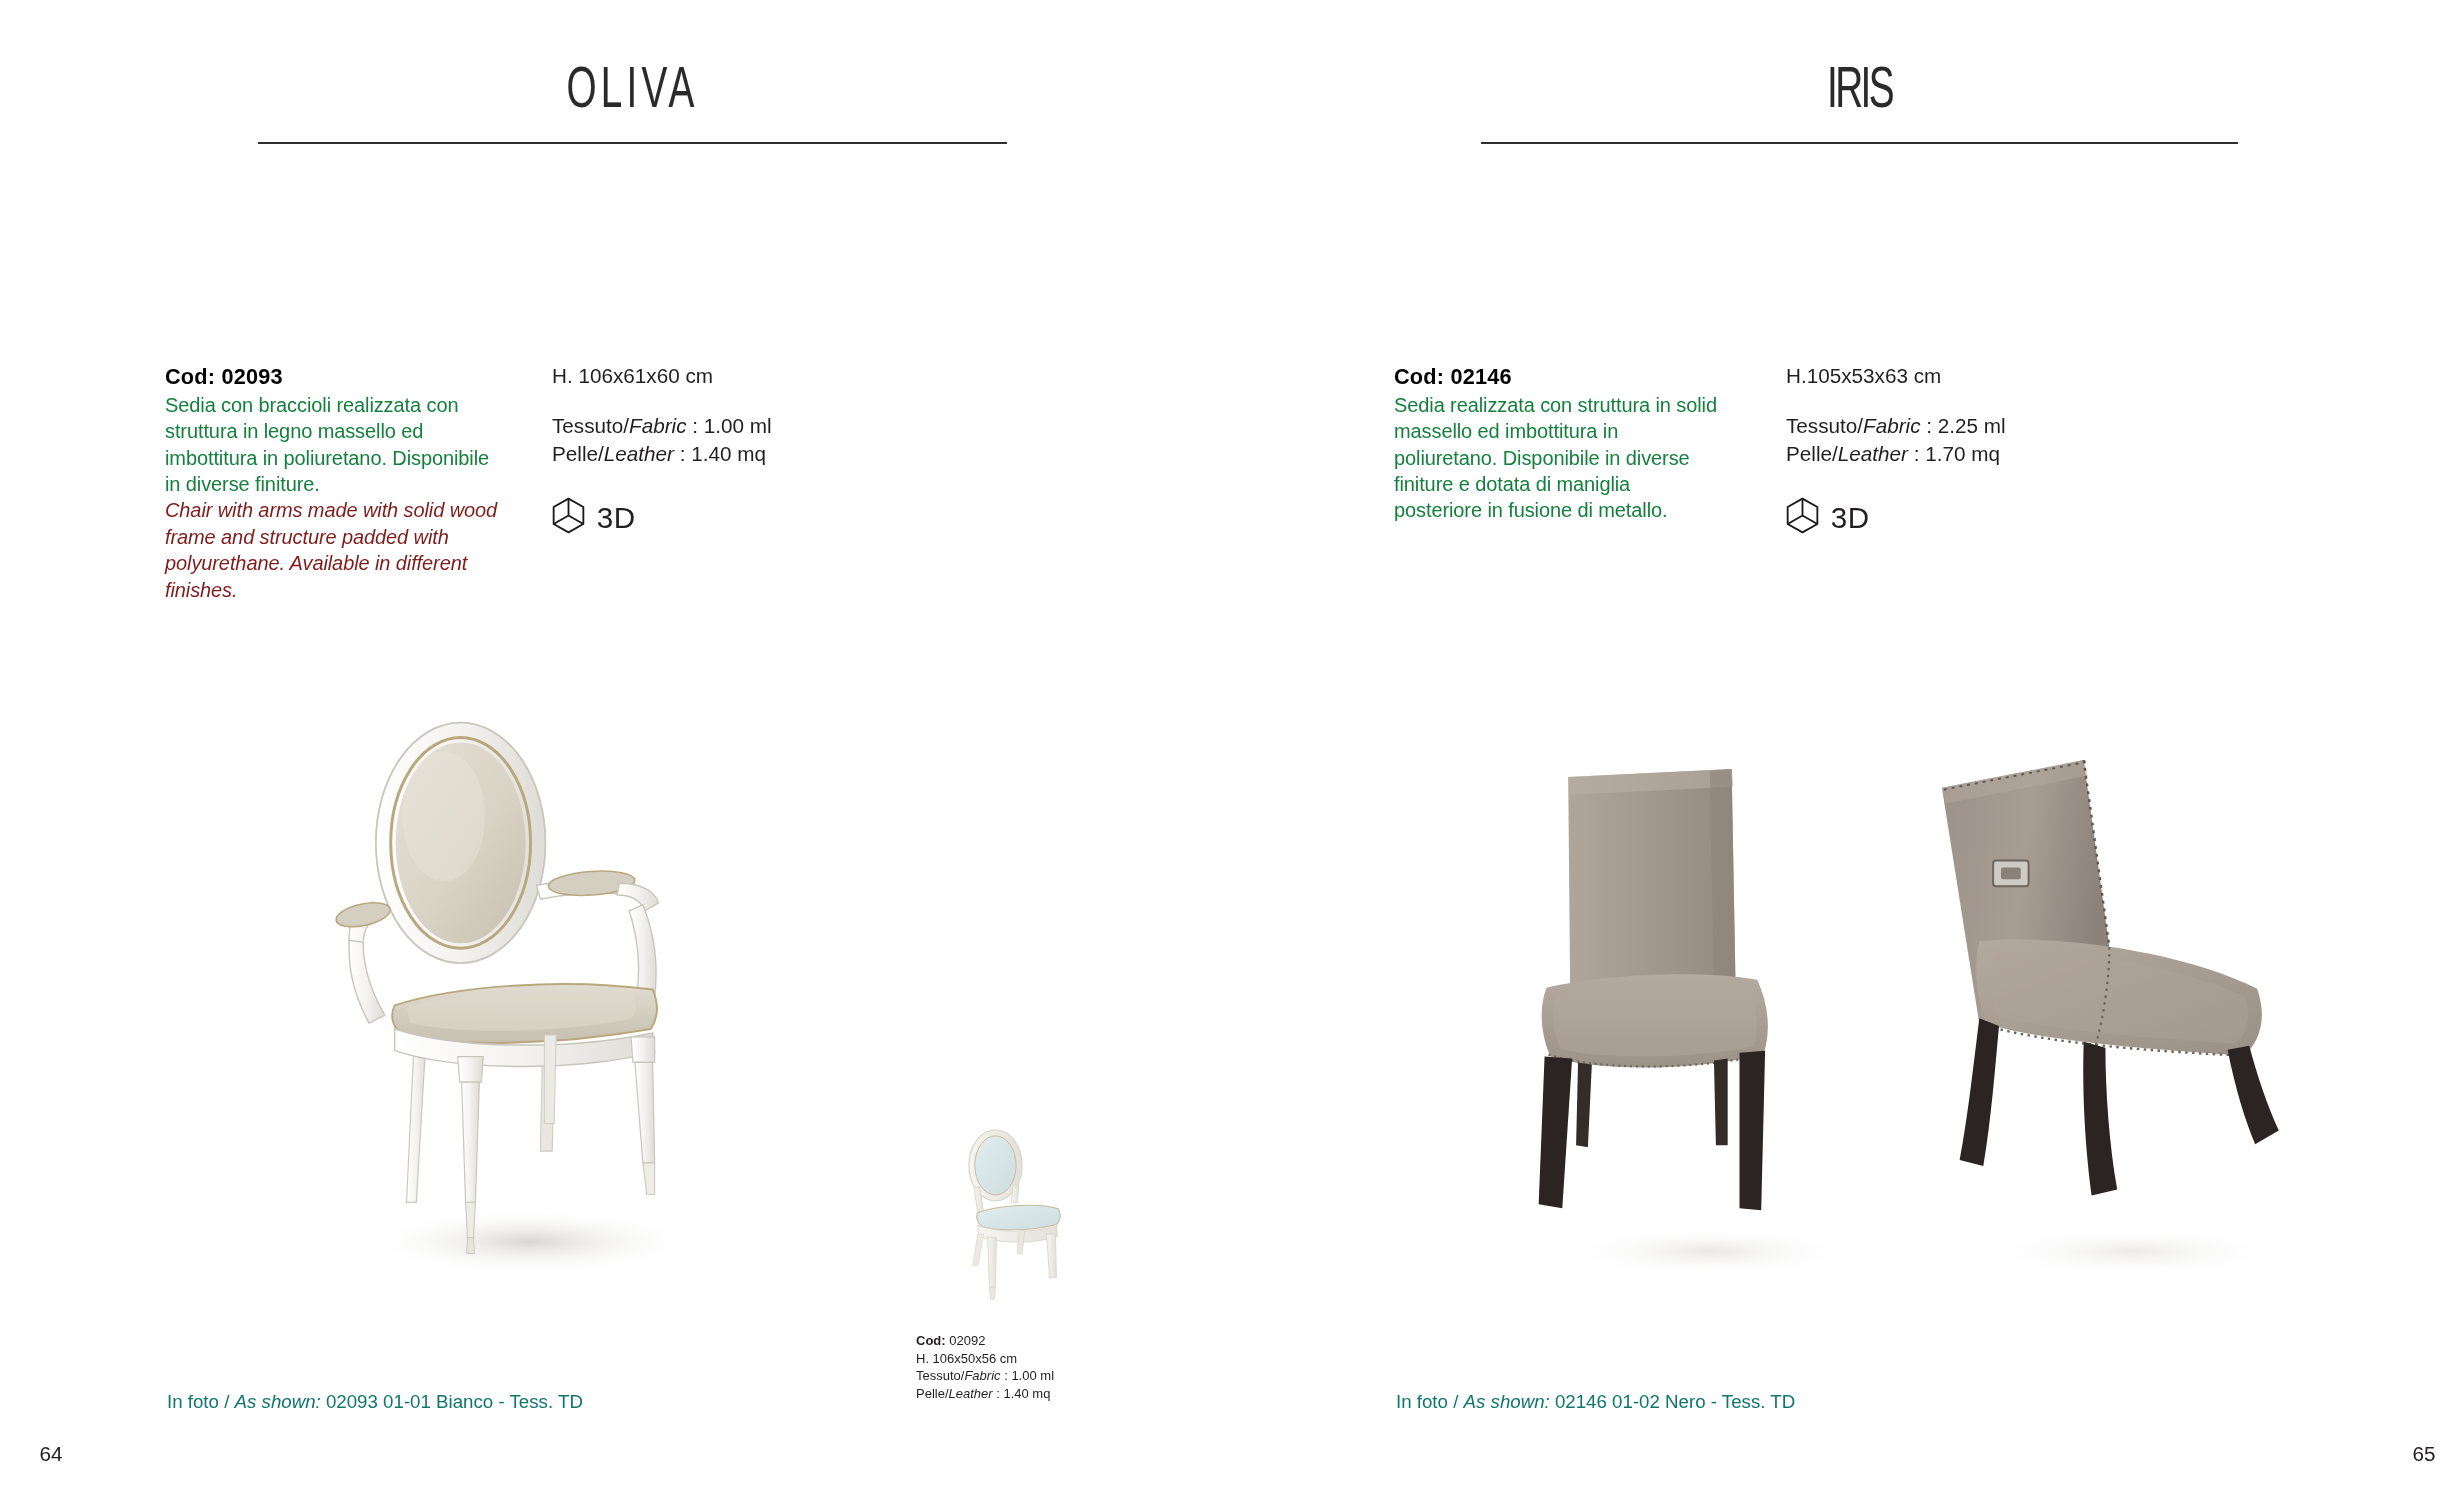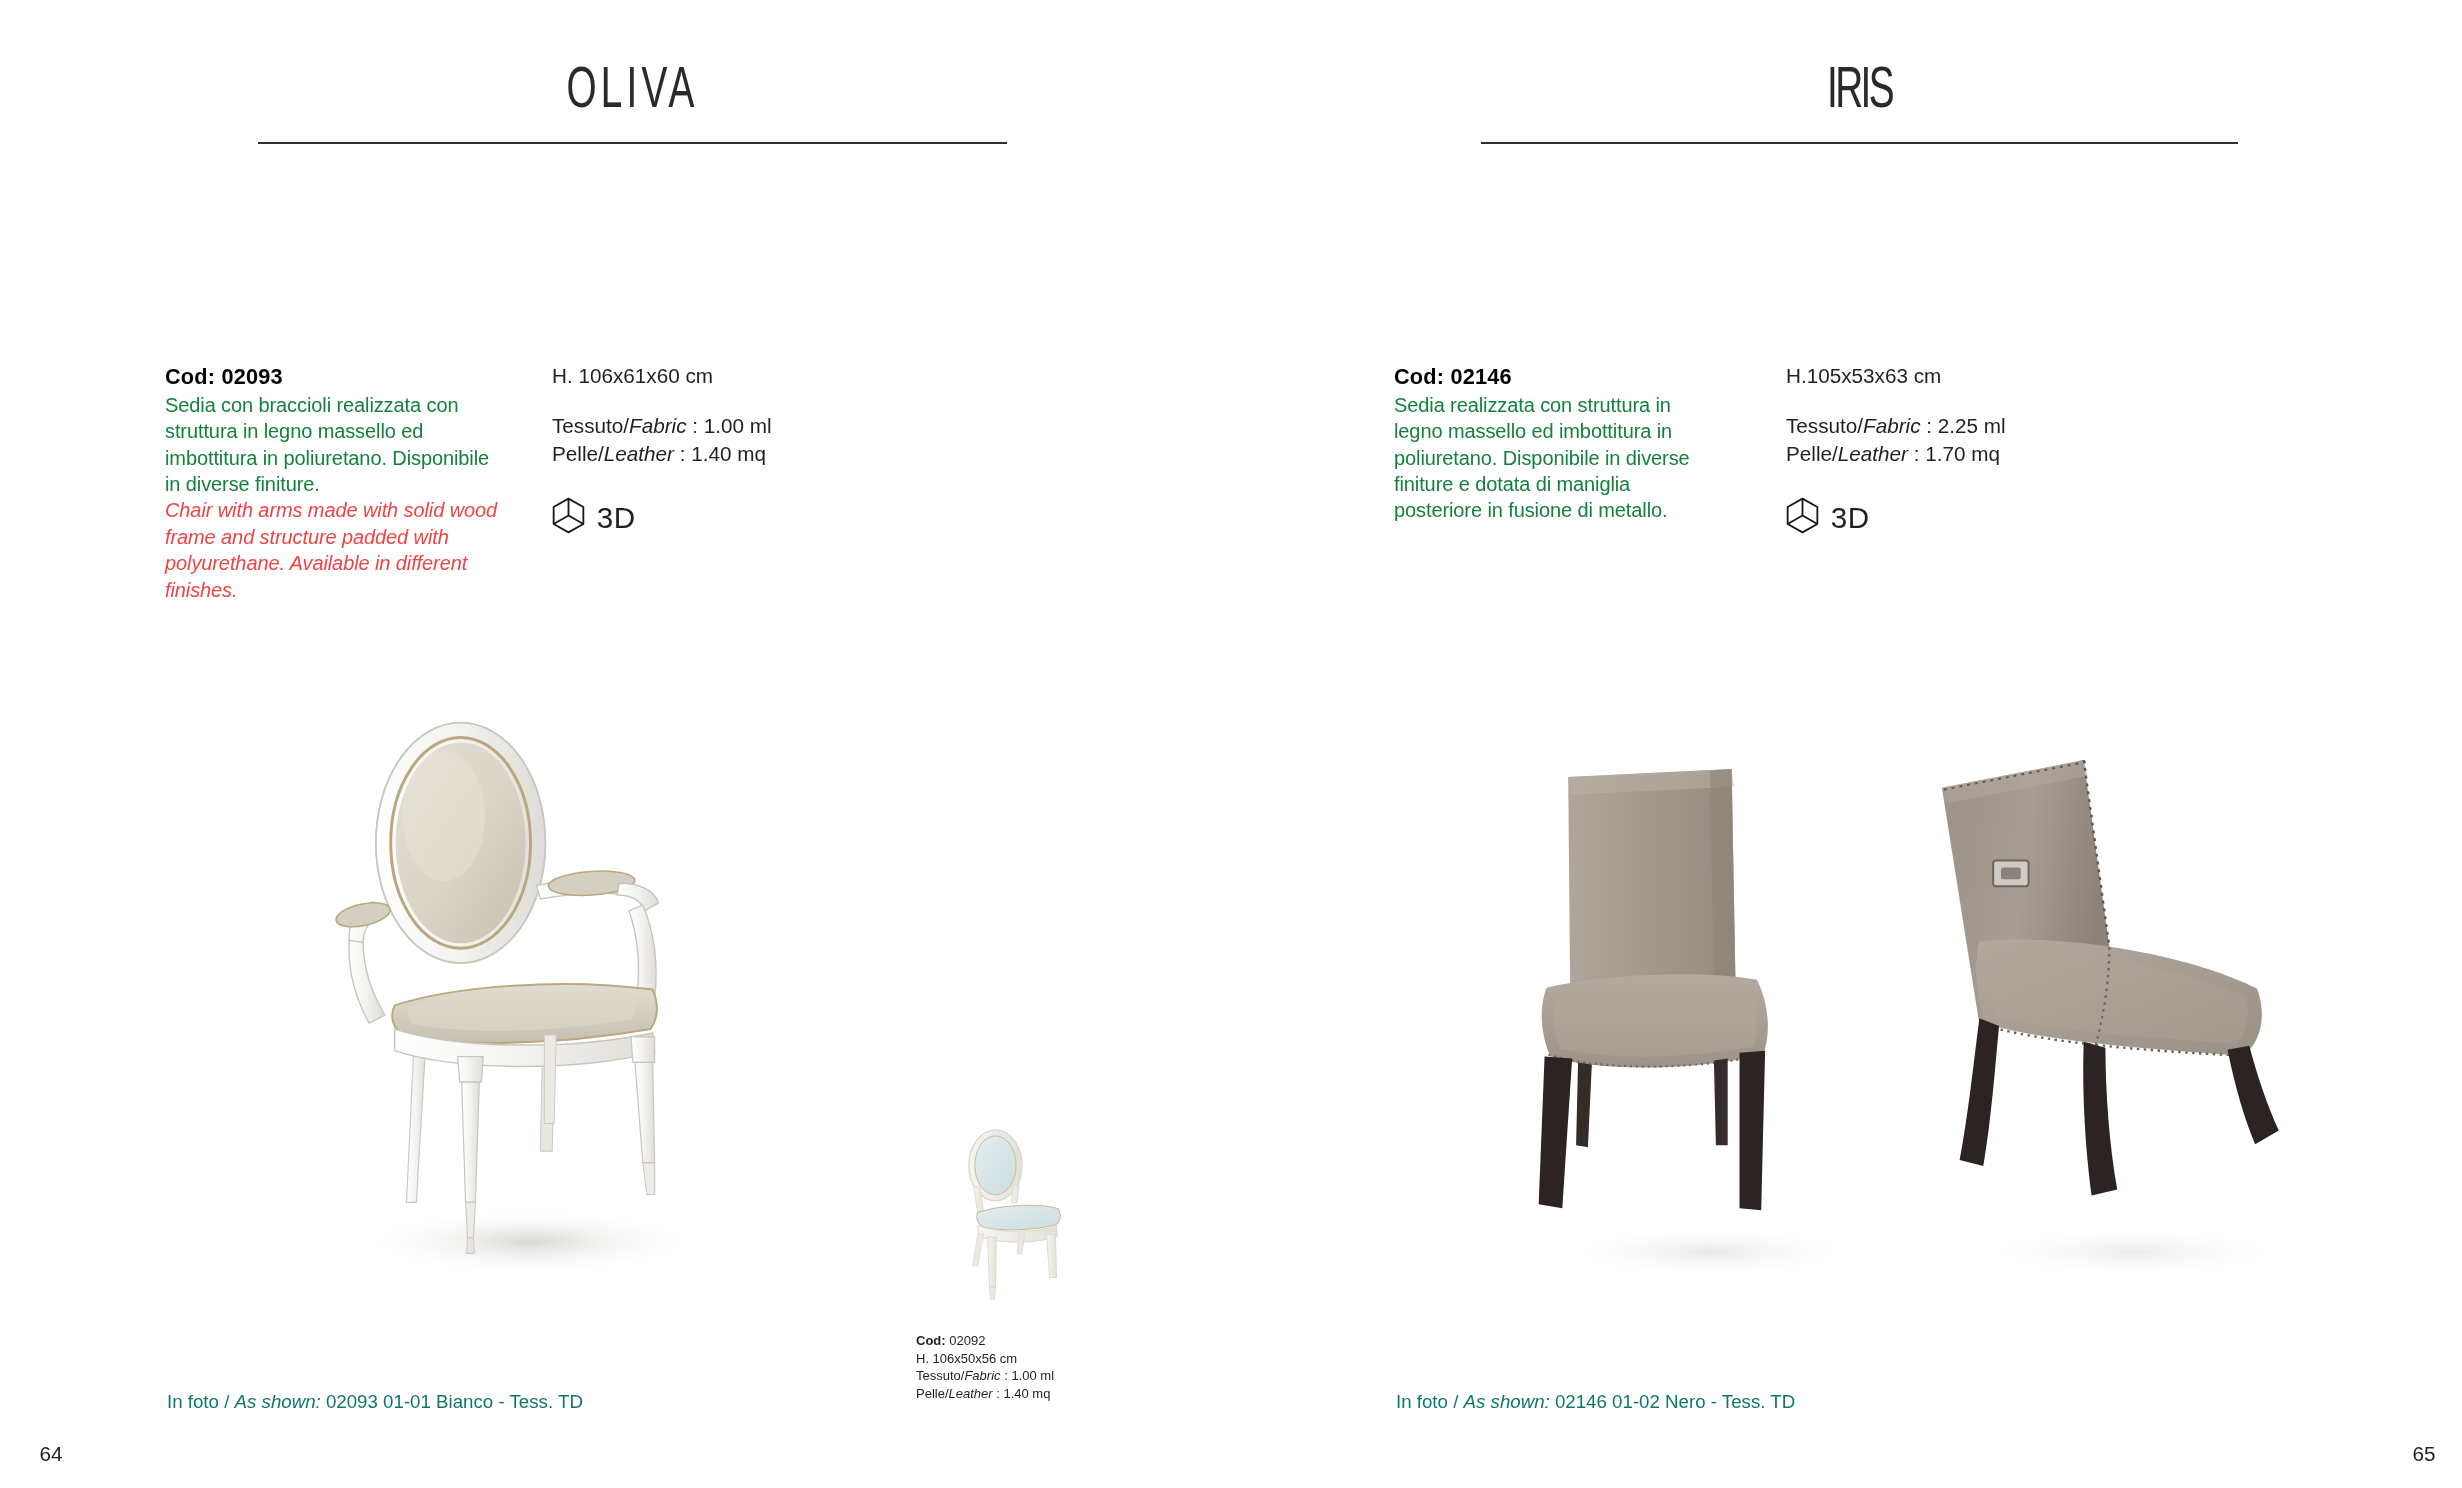--- a/index.html
+++ b/index.html
@@ -88,21 +88,21 @@
   .desc-it {
     font-size: 20px;
     line-height: 1.32;
     color: #15803d;
     margin: 0;
     letter-spacing: -0.1px;
   }
   .desc-en {
     font-size: 20px;
     line-height: 1.32;
-    color: #ef4444;
+    color: #7f1d1d;
     font-style: italic;
     margin: 0;
     letter-spacing: -0.1px;
   }
 
   .dim-line {
     font-size: 20.7px;
     line-height: 1.3;
     margin: 0 0 21.7px 0;
     color: #231f20;
@@ -337,21 +337,21 @@
   <div class="header-block right">
     <div class="collection-title iris">IRIS</div>
     <div class="header-rule"></div>
   </div>
 
   <div class="info-area right">
     <div class="info-cols">
 
       <div class="desc-col">
         <div class="cod-line">Cod: 02146</div>
-        <p class="desc-it">Sedia realizzata con struttura in legno massello ed imbottitura  in poliuretano. Disponibile in diverse finiture e dotata di maniglia posteriore in fusione di metallo.</p>
+        <p class="desc-it">Sedia realizzata con struttura in solid massello ed imbottitura  in poliuretano. Disponibile in diverse finiture e dotata di maniglia posteriore in fusione di metallo.</p>
       </div>
 
       <div class="spec-col">
         <p class="dim-line">H.105x53x63 cm</p>
 
         <p class="mat-line"><span>Tessuto/</span><em>Fabric</em><span> : 2.25 ml</span></p>
 
         <p class="mat-line"><span>Pelle/</span><em>Leather</em><span> : 1.70 mq</span></p>
 
         <div class="badge-3d">

